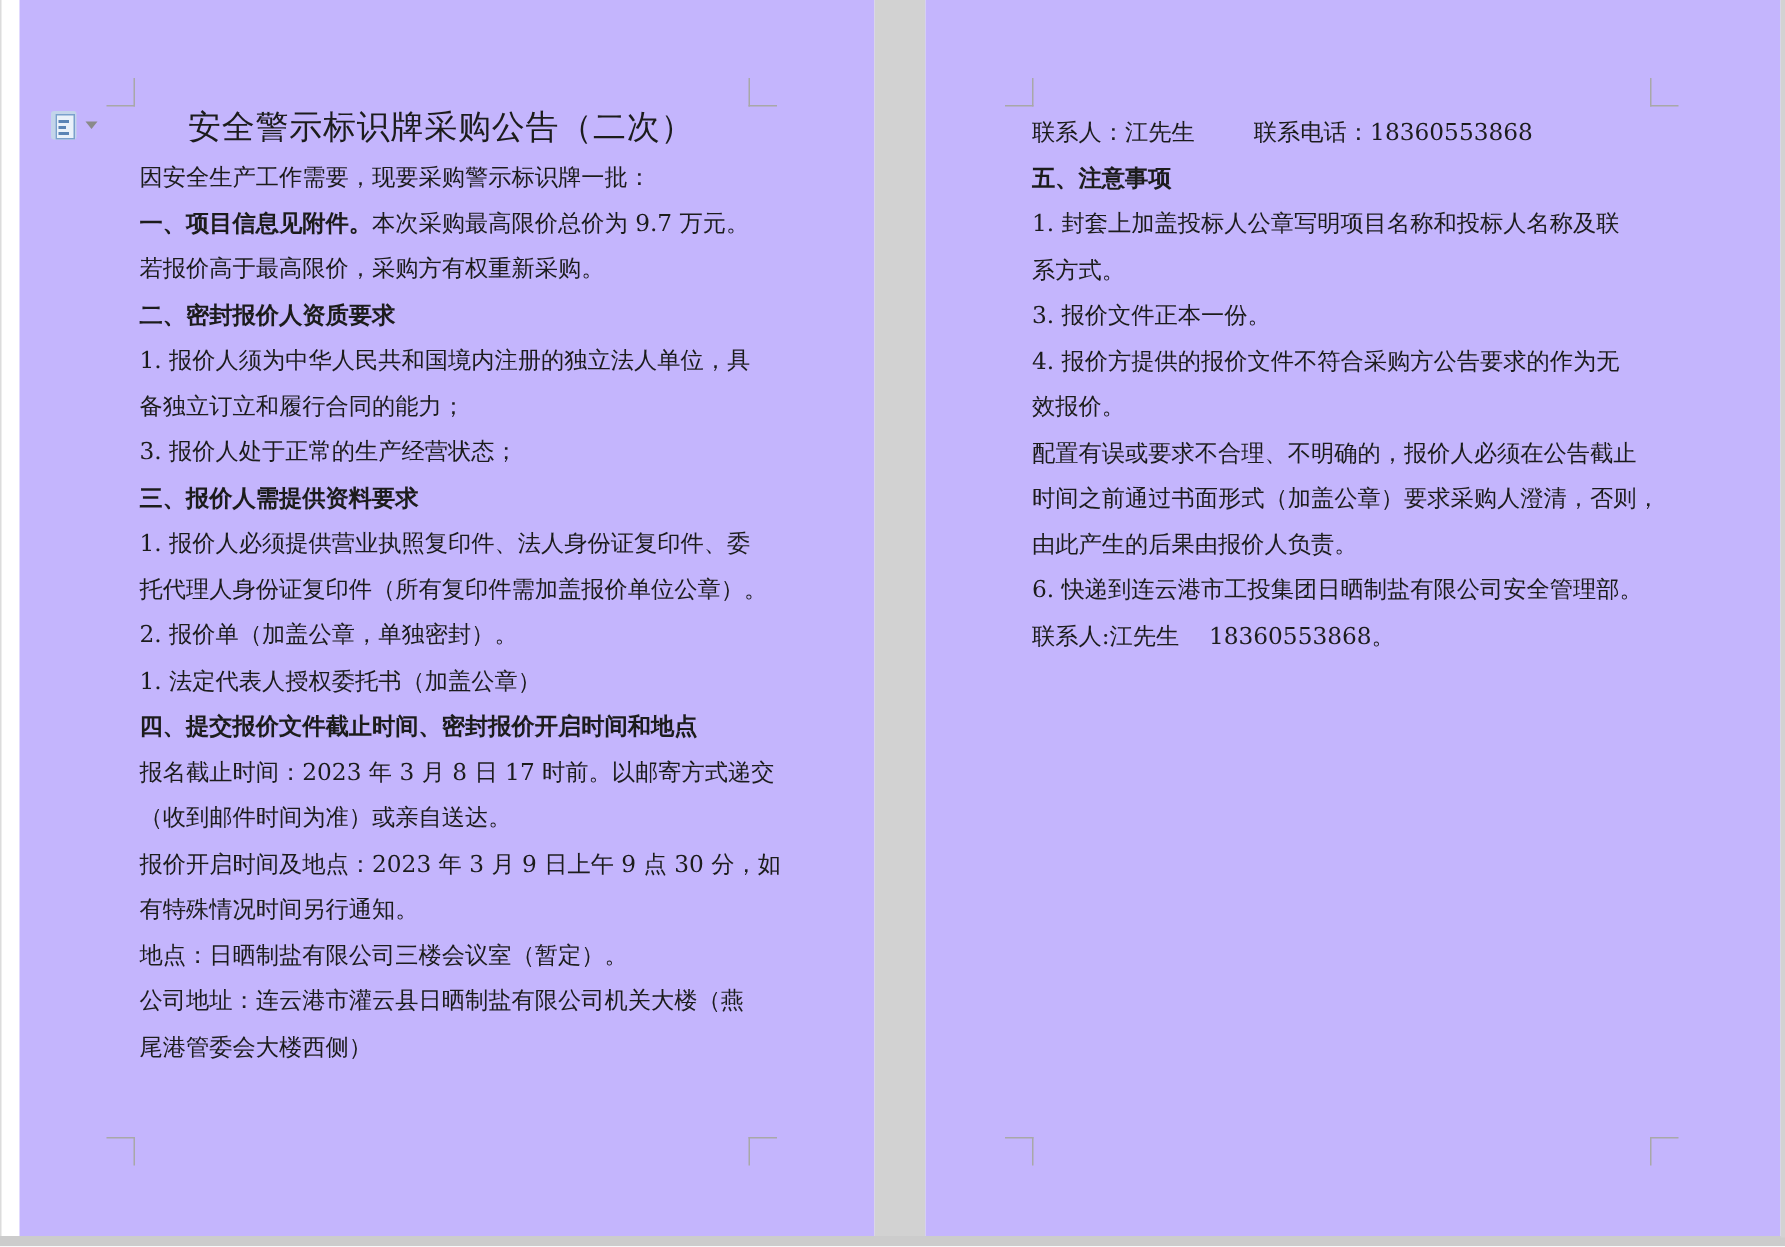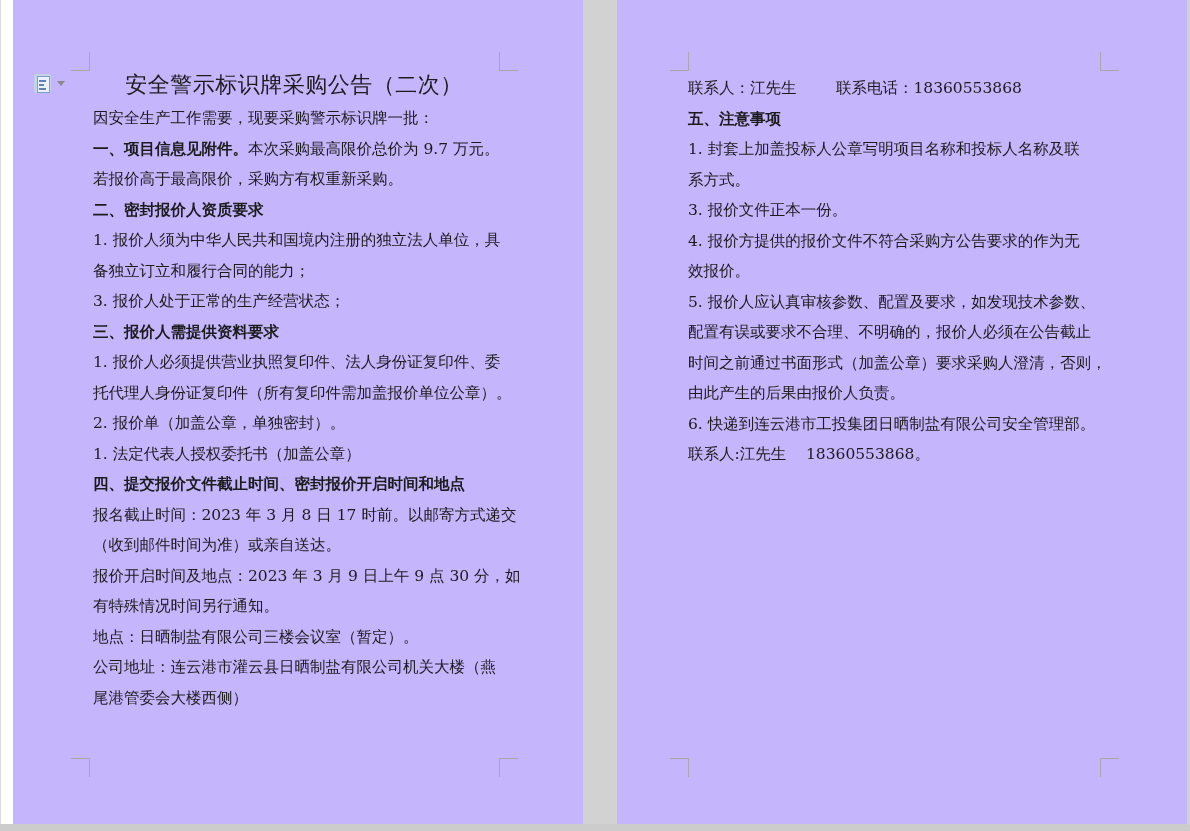--- a/index.html
+++ b/index.html
@@ -169,21 +169,20 @@
     <div class="mark br"></div>
 
     <div class="body-text">
         <div class="line"><span>联系人：江先生        联系电话：18360553868</span></div>
         <div class="line"><span class="b">五、注意事项</span></div>
         <div class="line"><span>1. 封套上加盖投标人公章写明项目名称和投标人名称及联</span></div>
         <div class="line"><span>系方式。</span></div>
         <div class="line"><span>3. 报价文件正本一份。</span></div>
         <div class="line"><span>4. 报价方提供的报价文件不符合采购方公告要求的作为无</span></div>
         <div class="line"><span>效报价。</span></div>
-        <div class="line"><span>5. 报价人应认真审核参数、配置及要求，如发现技术参数、</span></div>
         <div class="line"><span>配置有误或要求不合理、不明确的，报价人必须在公告截止</span></div>
         <div class="line"><span>时间之前通过书面形式（加盖公章）要求采购人澄清，否则，</span></div>
         <div class="line"><span>由此产生的后果由报价人负责。</span></div>
         <div class="line"><span>6. 快递到连云港市工投集团日晒制盐有限公司安全管理部。</span></div>
         <div class="line"><span>联系人:江先生    18360553868。</span></div>
       </div>
   </div>
 
   <div class="bottom-strip"></div>
   <div class="right-strip"></div>

